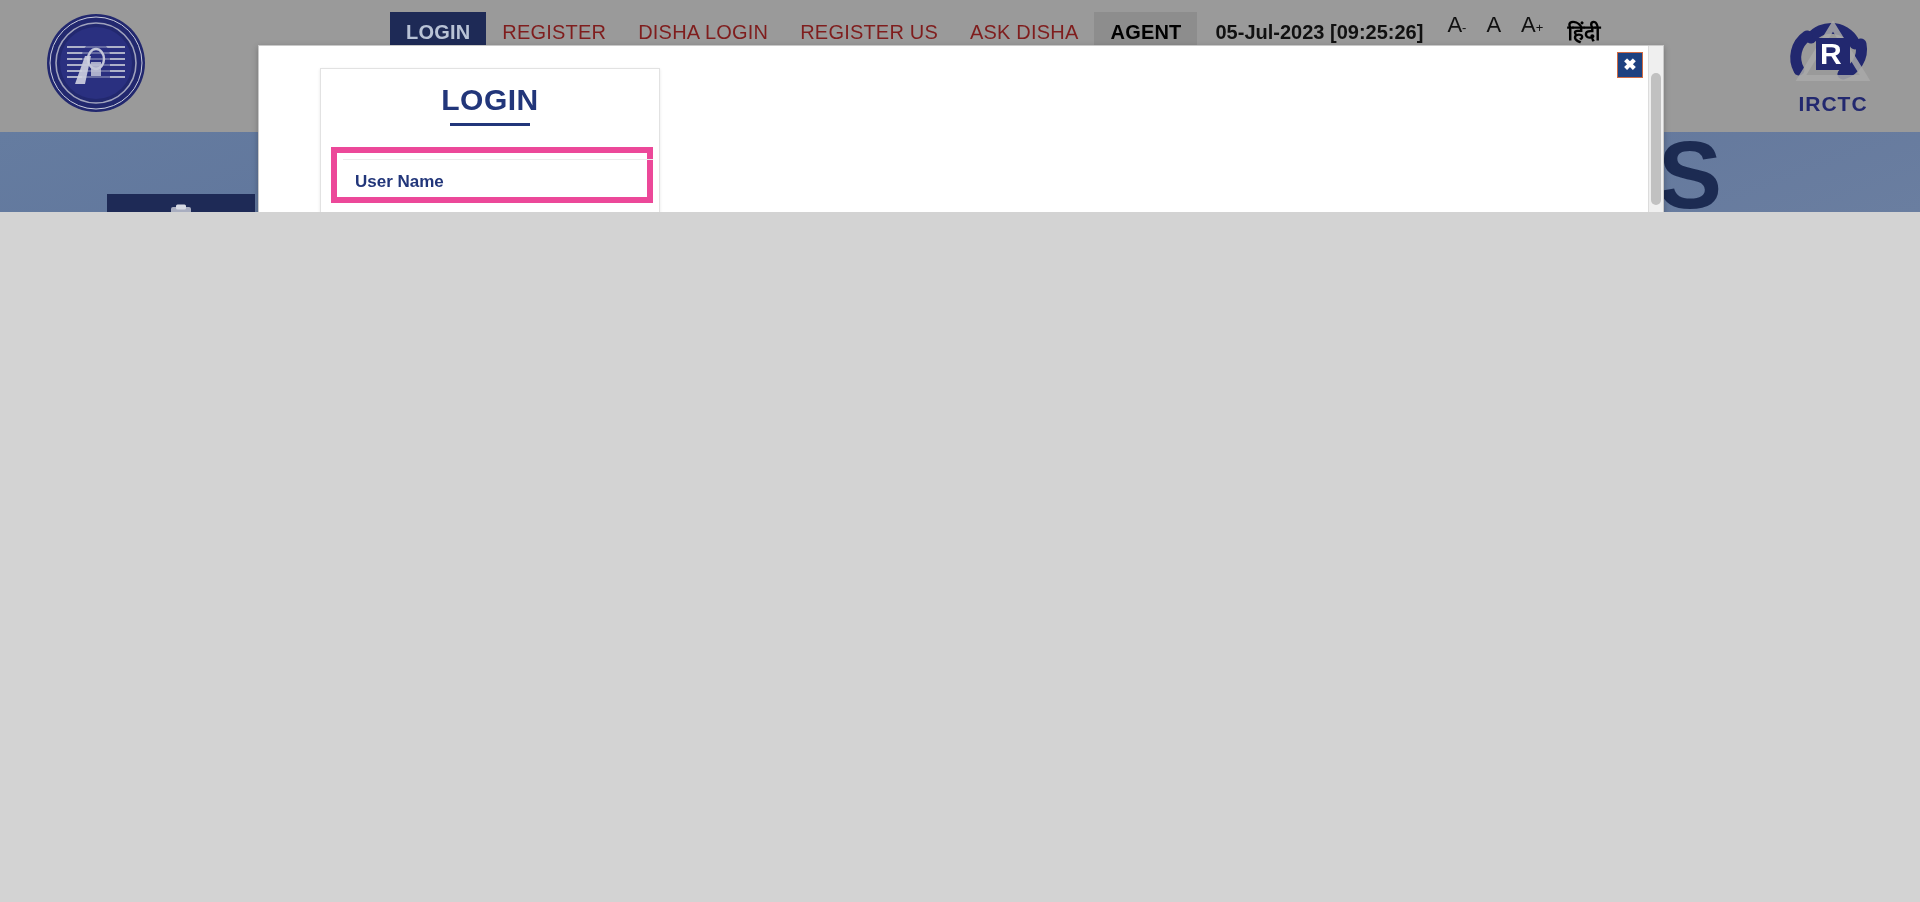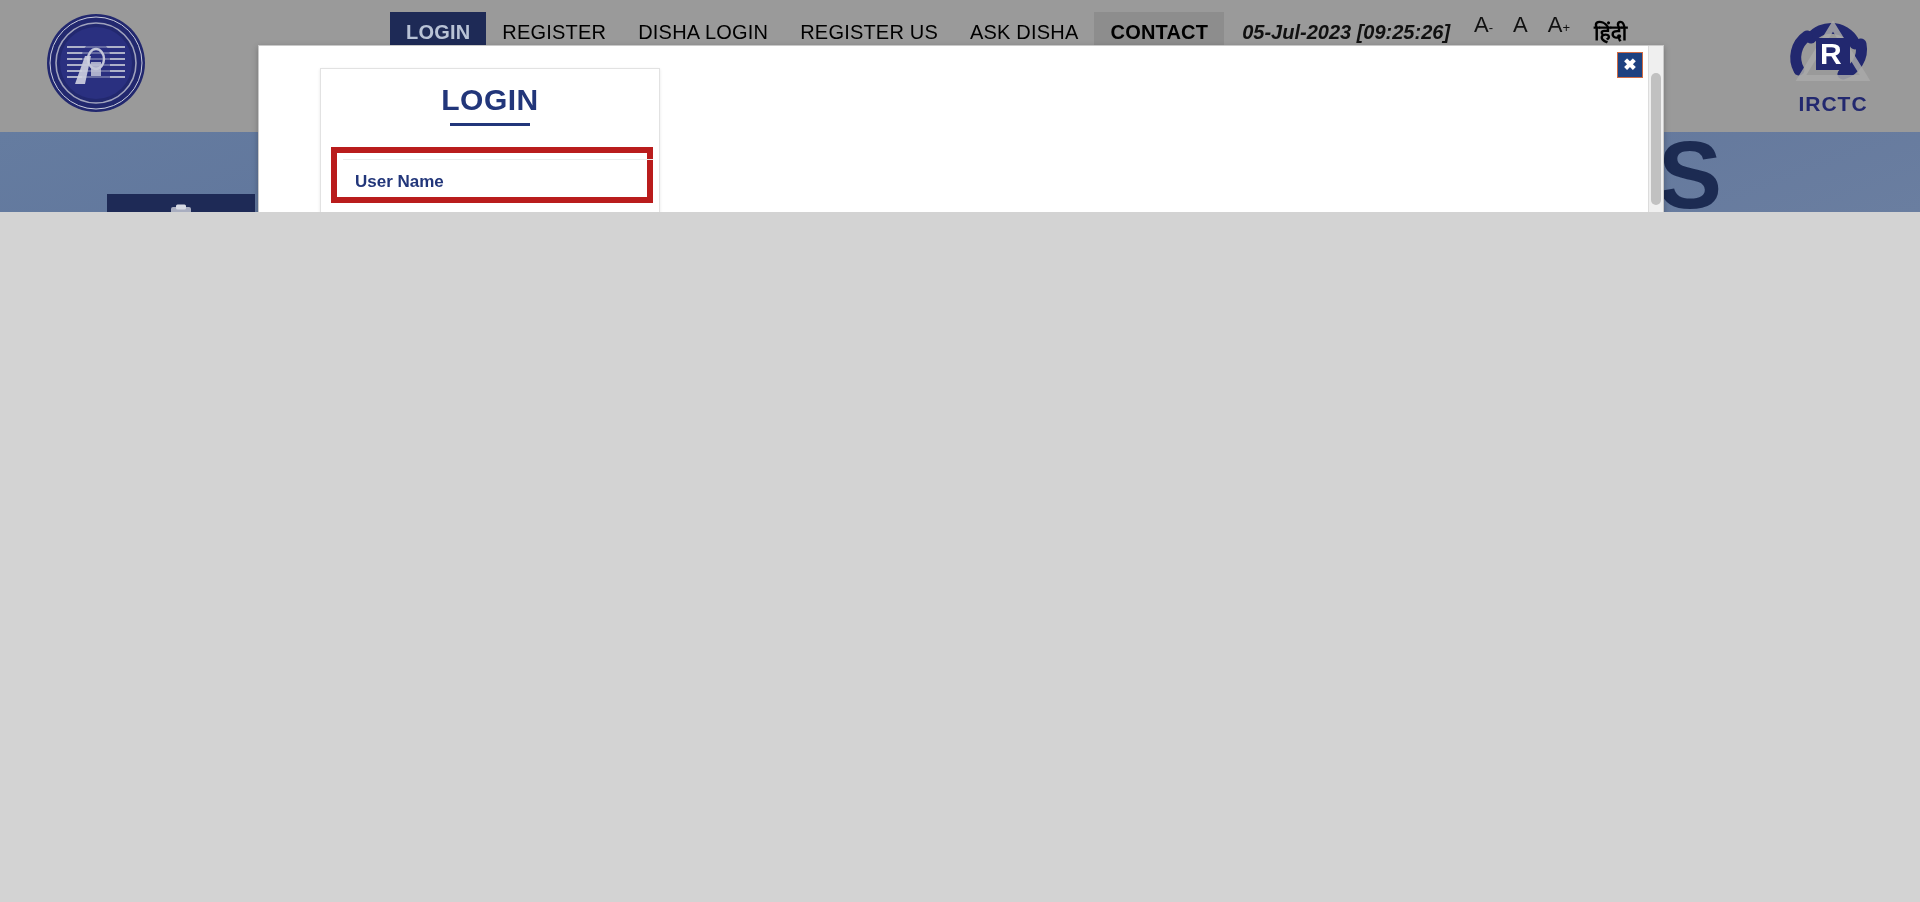--- a/index.html
+++ b/index.html
@@ -78,42 +78,41 @@
     height: 40px;
     display: flex;
     align-items: stretch;
     white-space: nowrap;
   }
   .nav-item {
     display: flex;
     align-items: center;
     padding: 0 16px;
     font-size: 20px;
-    color: #000000;
+    color: #7f1d1d;
     letter-spacing: .2px;
     cursor: pointer;
   }
   .nav-item.active {
     background: #1e2a56;
     color: #b9c3d6;
     font-weight: bold;
   }
   .nav-item.alerts {
     background: #8d8d8d;
     font-weight: bold;
     color: #000;
   }
   #nav-datetime {
     display: flex;
     align-items: center;
     padding: 0 14px 0 18px;
     font-size: 20px;
     font-weight: bold;
     color: #111;
-    font-style: italic;
   }
   .font-ctl {
     display: flex;
     align-items: baseline;
     padding: 0 10px;
     font-size: 22px;
     color: #111;
     cursor: pointer;
   }
   .font-ctl sup, .font-ctl sub {
@@ -261,21 +260,21 @@
     margin: 6px auto 0 auto;
   }
 
   
   #username-highlight {
     position: absolute;
     left: 10px;
     top: 78px;
     width: 322px;
     height: 56px;
-    border: 6px solid #b91c1c;
+    border: 6px solid #ec4899;
     box-sizing: border-box;
     background: #ffffff;
   }
   #username-input {
     position: absolute;
     left: 6px;
     top: 6px;
     width: 310px;
     height: 44px;
     border: none;
@@ -341,21 +340,21 @@
         <circle cx="51" cy="51" r="46" fill="none" stroke="#c9ccdd" stroke-width="1"></circle>
       </svg>
     </div>
 
     <div id="main-nav">
       <div class="nav-item active">LOGIN</div>
       <div class="nav-item">REGISTER</div>
       <div class="nav-item">DISHA LOGIN</div>
       <div class="nav-item">REGISTER US</div>
       <div class="nav-item">ASK DISHA</div>
-      <div class="nav-item alerts">CONTACT</div>
+      <div class="nav-item alerts">AGENT</div>
       <div id="nav-datetime">05-Jul-2023 [09:25:26]</div>
       <div class="font-ctl">
         <span>A</span>
           <sup>-</sup>
       </div>
       <div class="font-ctl">
         <span>A</span>
       </div>
       <div class="font-ctl">
         <span>A</span>

